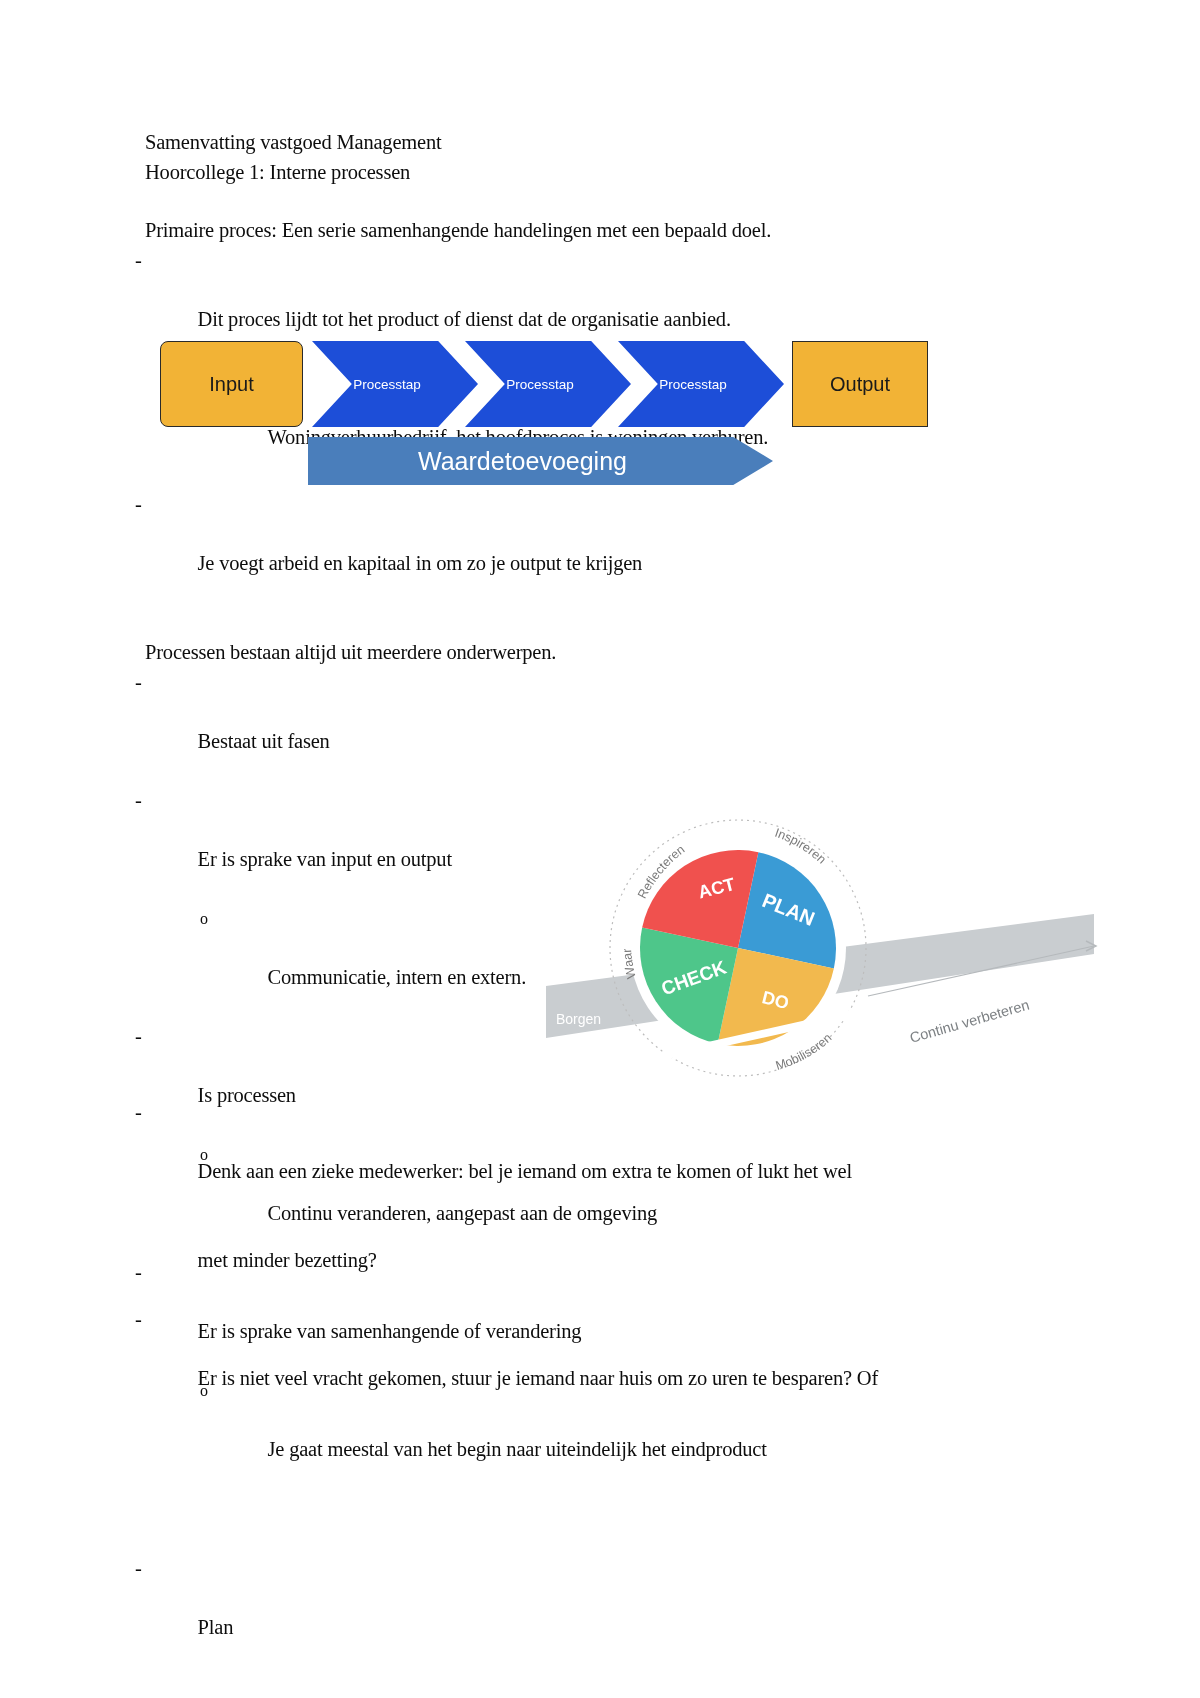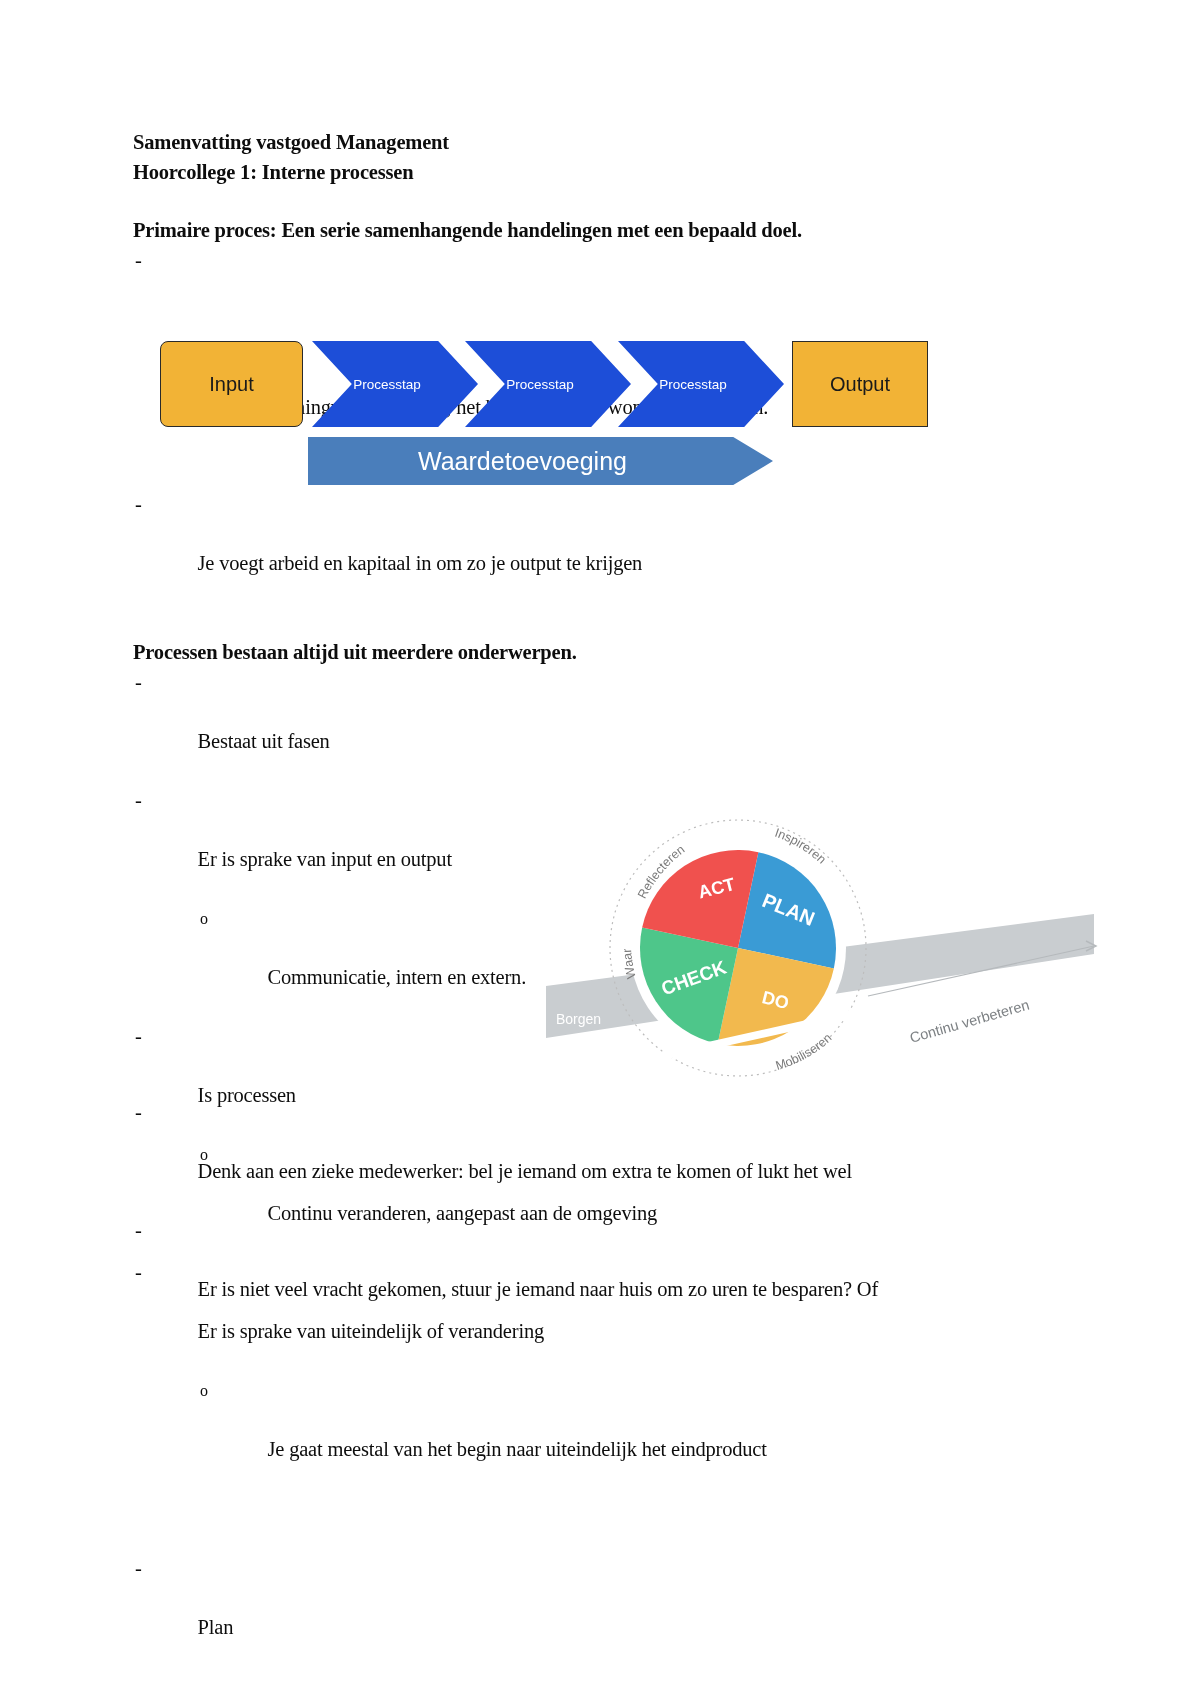--- a/index.html
+++ b/index.html
@@ -24,21 +24,21 @@
     width: 900px;
   }
   .line {
     font-family: "Liberation Serif", serif;
     font-size: 20.5px;
     line-height: 29.5px;
     color: #0d0d0d;
     letter-spacing: -0.2px;
     white-space: pre-wrap;
   }
-  .l1 { margin-left: 0px; font-weight: bold; }
+  .l1 { margin-left: 12px; }
   .l2 { margin-left: 35px; position: relative; }
   .l3 { margin-left: 105px; position: relative; }
   .l2 .bullet, .l3 .bullet {
     position: absolute;
     left: -33px;
     top: 0;
     width: 28px;
     display: inline-block;
   }
   .l3 .bullet { left: -38px; font-size: 16px; }
@@ -126,20 +126,21 @@
   <div class="doc">
 
     <div class="line l1">Samenvatting vastgoed Management</div>
     <div class="line l1">Hoorcollege 1: Interne processen</div>
 
     <div class="gap-sm"></div>
 
     <div class="line l1">Primaire proces: Een serie samenhangende handelingen met een bepaald doel.</div>
     <div class="line l2">
       <span class="bullet">-</span>
+      <span>Dit proces lijdt tot het product of dienst dat de organisatie aanbied.</span>
     </div>
     <div class="line l3">
       <span class="bullet">o</span>
       <span>Woningverhuurbedrijf, het hoofdproces is woningen verhuren.</span>
     </div>
   </div>
 
   <div class="procdiagram">
     <div class="box-io" id="box-input">Input</div>
 
@@ -177,21 +178,21 @@
     <div class="line l2">
       <span class="bullet">-</span>
       <span>Is processen</span>
     </div>
     <div class="line l3">
       <span class="bullet">o</span>
       <span>Continu veranderen, aangepast aan de omgeving</span>
     </div>
     <div class="line l2">
       <span class="bullet">-</span>
-      <span>Er is sprake van uiteindelijk of verandering</span>
+      <span>Er is sprake van samenhangende of verandering</span>
     </div>
     <div class="line l3">
       <span class="bullet">o</span>
       <span>Je gaat meestal van het begin naar uiteindelijk het eindproduct</span>
     </div>
 
     <div class="gap-md"></div>
 
 
     <div class="gap-md"></div>
@@ -271,18 +272,21 @@
       <line x1="330" y1="188" x2="556" y2="138" stroke="#b5b9bc" stroke-width="1.2"></line>
     </svg>
   </div>
 
   <div class="txtblock" style="top:1098px; width:900px;">
     <div class="line l2">
       <span class="bullet">-</span>
       <span>Denk aan een zieke medewerker: bel je iemand om extra te komen of lukt het wel</span>
     </div>
     <div class="line l2">
+      <span>met minder bezetting?</span>
+    </div>
+    <div class="line l2">
       <span class="bullet">-</span>
       <span>Er is niet veel vracht gekomen, stuur je iemand naar huis om zo uren te besparen? Of</span>
     </div>
   </div>
 
 </div>
 
 </body></html>

